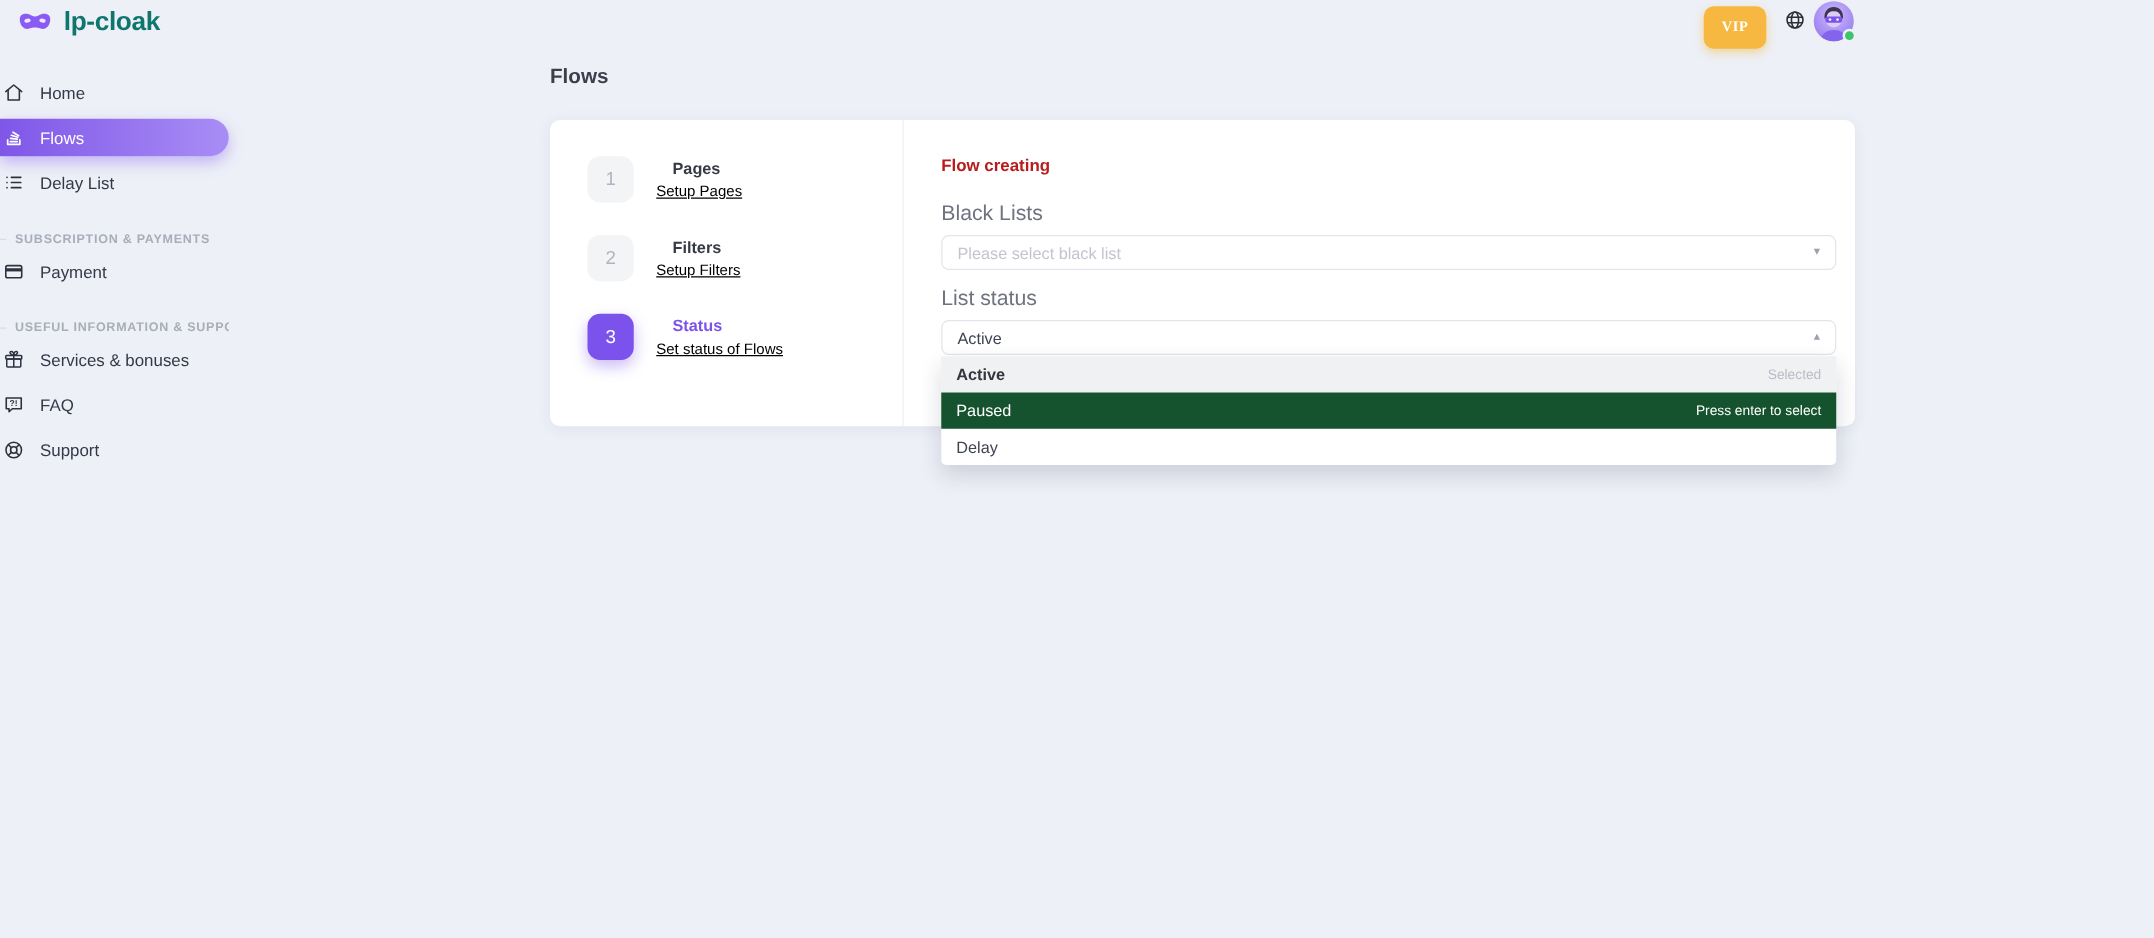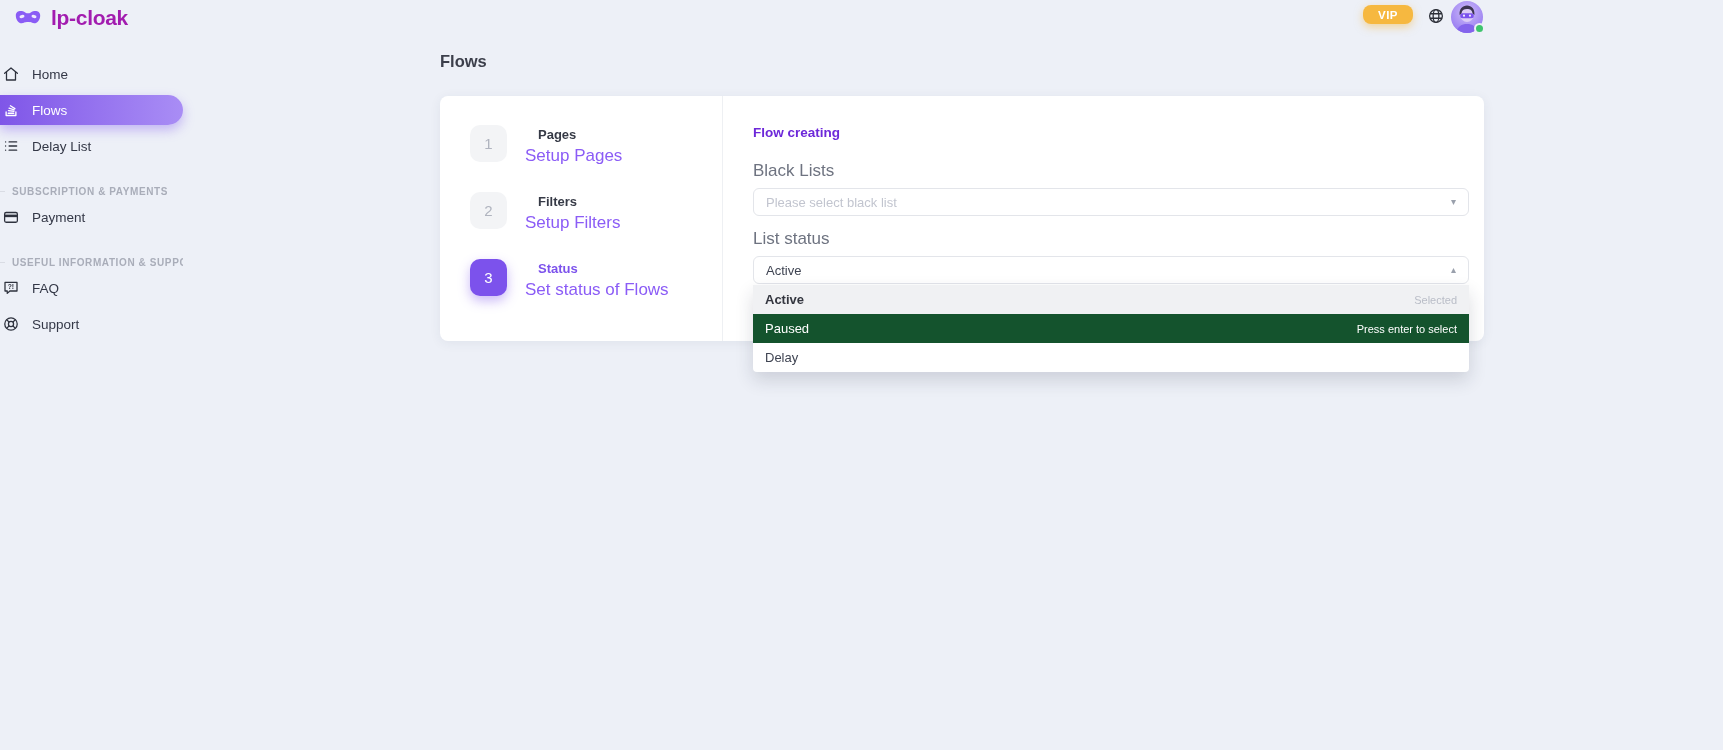--- a/index.html
+++ b/index.html
@@ -8,27 +8,27 @@
     font-family:"Liberation Sans","DejaVu Sans",sans-serif;
     background:#edf0f7;
     position:relative;
     overflow:hidden;
     color:#343847;
   }
 
   
   .logo { position:absolute; left:13px; top:6px; display:flex; align-items:center; gap:8px; cursor:pointer; }
   .logo svg { display:block; }
-  .logo-text { font-size:21px; font-weight:800; color:#a21caf; letter-spacing:-0.3px; }
+  .logo-text { font-size:21px; font-weight:800; color:#0f766e; letter-spacing:-0.3px; }
 
   .vip-btn {
-    position:absolute; left:1363px; top:5px; width:50px; height:19px;
+    position:absolute; left:1363px; top:5px; width:50px; height:34px;
     background:#f6b840; border:none; border-radius:8px;
     color:#fff; font-weight:700; font-size:11.5px; letter-spacing:.5px;
-    font-family:Liberation Sans, sans-serif; cursor:pointer;
+    font-family:Liberation Serif, serif; cursor:pointer;
     box-shadow:0 3px 8px rgba(246,184,64,.5);
   }
   .globe-btn { position:absolute; left:1427px; top:7px; width:18px; height:18px; color:#2c2f38; cursor:pointer; }
   .avatar {
     position:absolute; left:1451px; top:1px; width:32px; height:32px; border-radius:50%;
     background:radial-gradient(circle at 50% 35%, #cdbcf8, #8b6cf0);
     cursor:pointer;
   }
   .avatar svg { position:absolute; inset:0; border-radius:50%; overflow:hidden; }
   .online-dot {
@@ -74,25 +74,25 @@
   .step { display:flex; gap:18px; margin-bottom:26px; cursor:pointer; }
   .step-badge {
     width:37px; height:37px; flex:0 0 37px; border-radius:10px;
     background:#f3f4f6; color:#b0b4bf;
     display:flex; align-items:center; justify-content:center;
     font-size:15px;
   }
   .step.active .step-badge { background:#7c52ec; color:#fff; box-shadow:0 5px 12px rgba(124,82,236,.4); }
   .step-title { font-size:13px; font-weight:700; color:#363a46; padding-top:2px;padding-left:13px; }
   .step.active .step-title { color:#7c52ec; }
-  .step-sub { font-size:17px; color:#8b5cf6; margin-top:4px; }
+  .step-sub { font-size:12px; color:#000000; margin-top:4px;text-decoration:underline; }
 
   
   .form { flex:1 1 auto; padding:29px 15px 0 30px; position:relative; }
-  .form-title { font-size:13.5px; font-weight:700; color:#6d28d9; margin-bottom:21px; }
+  .form-title { font-size:13.5px; font-weight:700; color:#b91c1c; margin-bottom:21px; }
   .field-label { font-size:17px; color:#6e7380; margin-bottom:7px; }
   .select-box {
     height:28px; border:1px solid #e3e5ea; border-radius:6px; background:#fff;
     display:flex; align-items:center; justify-content:space-between;
     padding:4px 12px; font-size:13px; cursor:pointer;
   }
   .select-box .placeholder { color:#c2c5cf; }
   .select-box .value { color:#3f4452; }
   .select-arrow { font-size:10px; color:#9aa0ac; line-height:1; }
   .field-gap { height:13px; }
@@ -195,20 +195,31 @@
         <rect x="3.5" y="6" width="17" height="13" rx="2"></rect>
         <rect x="3.5" y="8.8" width="17" height="3.4" fill="currentColor" stroke="none"></rect>
       </svg>
     </span>
     <span>Payment</span>
   </div>
 
 
   <div class="nav-section">USEFUL INFORMATION &amp; SUPPORT</div>
 
+  <div class="nav-item">
+    <span class="nav-icon">
+      <svg viewBox="0 0 24 24" fill="none" stroke="currentColor" stroke-width="1.6" stroke-linejoin="round">
+        <rect x="4.5" y="11" width="15" height="8.5" rx="1"></rect>
+        <rect x="3.5" y="7.3" width="17" height="3.7" rx="0.8"></rect>
+        <path d="M12 7.3 V19.5"></path>
+        <path d="M12 7.3 C7.5 6.3 7 2.8 9.5 2.8 c2 0 2.5 2.5 2.5 4.5 c0-2 .5-4.5 2.5-4.5 c2.5 0 2 3.5-2.5 4.5"></path>
+      </svg>
+    </span>
+    <span>Services &amp; bonuses</span>
+  </div>
 
   <div class="nav-item">
     <span class="nav-icon">
       <svg viewBox="0 0 24 24" fill="none" stroke="currentColor" stroke-width="1.7" stroke-linejoin="round">
         <path d="M4 4.5 h16 v11.5 h-9.5 l-3.5 3.2 v-3.2 h-3 z"></path>
         <text x="7.5" y="13.3" font-size="9" font-weight="bold" fill="currentColor" stroke="none">?!</text>
       </svg>
     </span>
     <span>FAQ</span>
   </div>

